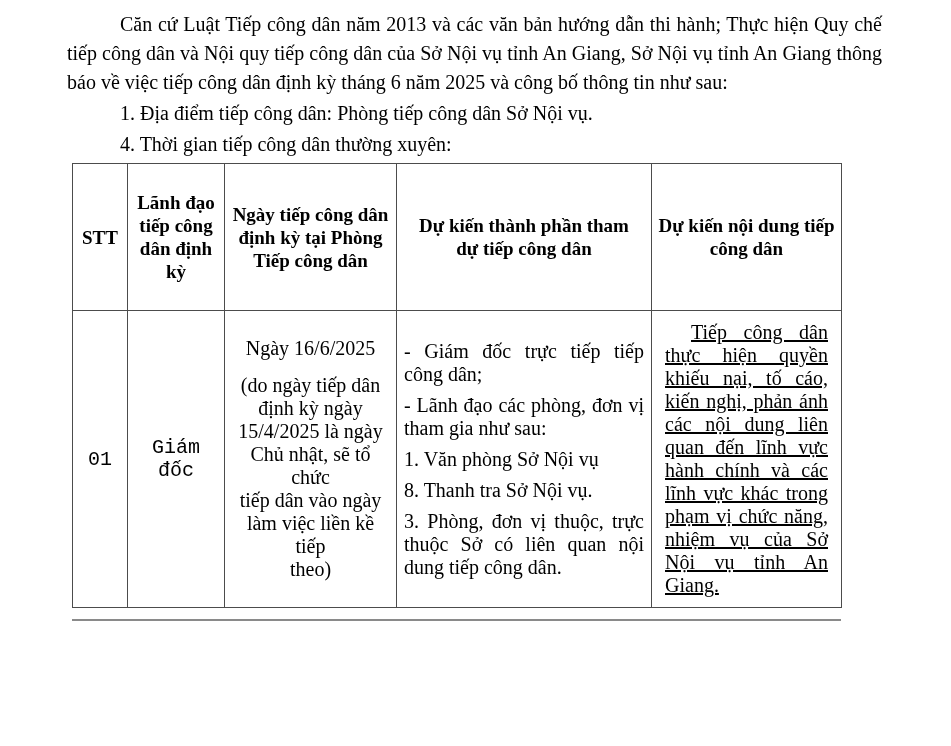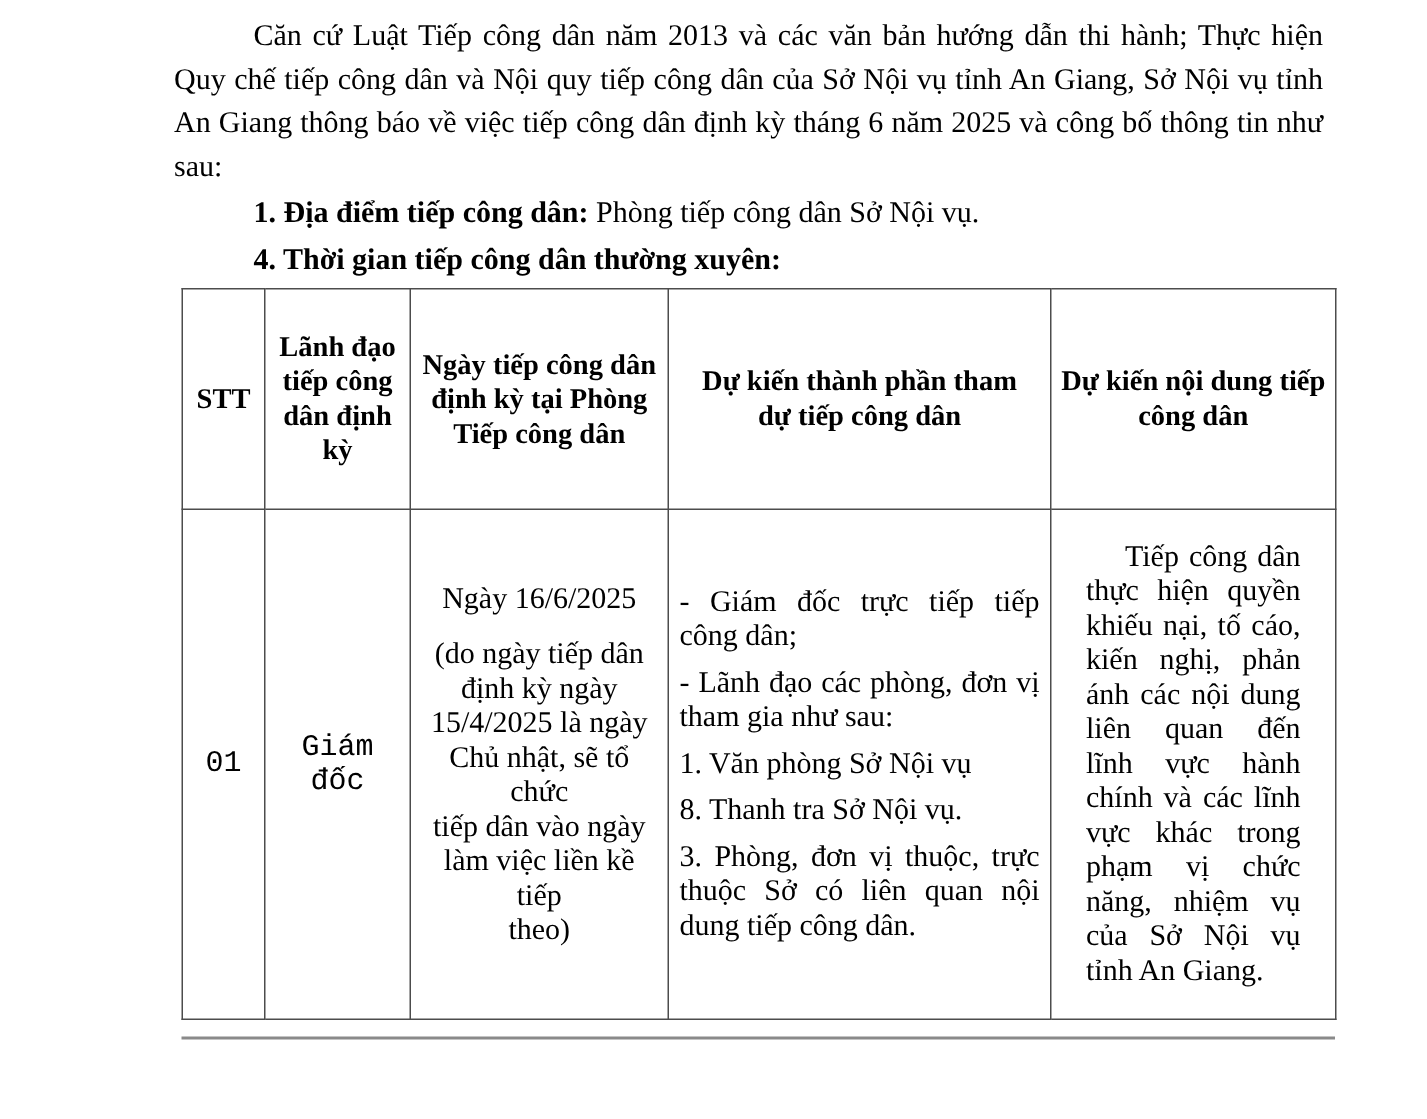--- a/index.html
+++ b/index.html
@@ -4,31 +4,31 @@
 <style>
   html, body { margin: 0; padding: 0; }
   body {
     width: 951px;
     height: 746px;
     background: #ffffff;
     overflow: hidden;
     font-family: "Liberation Serif", serif;
     color: #000000;
   }
-  .page { padding: 10px 69px 0 116px; }
+  .page { padding: 10px 69px 0 67px; }
 
   
   .para {
     margin: 0 0 2px 0;
     font-size: 20px;
     line-height: 29px;
     text-align: justify;
     text-indent: 53px;
   }
-  .para b { font-weight: bold; }
+  .para b { font-weight: normal; }
 
   
   table.schedule {
     border-collapse: collapse;
     table-layout: fixed;
     width: 769px;
     margin: 4px 0 0 5px;
   }
   table.schedule th, table.schedule td {
     border: 1px solid #4c4c4c;
@@ -55,23 +55,24 @@
   td.c-date { text-align: center; padding: 4px 4px; }
   .date-line { margin: 0 0 14px 0; }
   .date-line b { font-weight: normal; }
   .date-note { margin: 0; white-space: pre-line; }
   td.c-part p {
     margin: 0 0 8px 0;
     text-align: justify;
   }
   td.c-part p:last-child { margin-bottom: 0; }
   td.c-content p {
-    margin: 16px;
+    margin: 6px;
     text-align: justify;
     text-indent: 26px;
+    text-decoration: underline;
   }
 
   
   .next-row-line {
     margin: 11px 0 0 5px;
     width: 769px;
     height: 0;
     border-top: 2px solid #8a8a8a;
   }
 </style>

